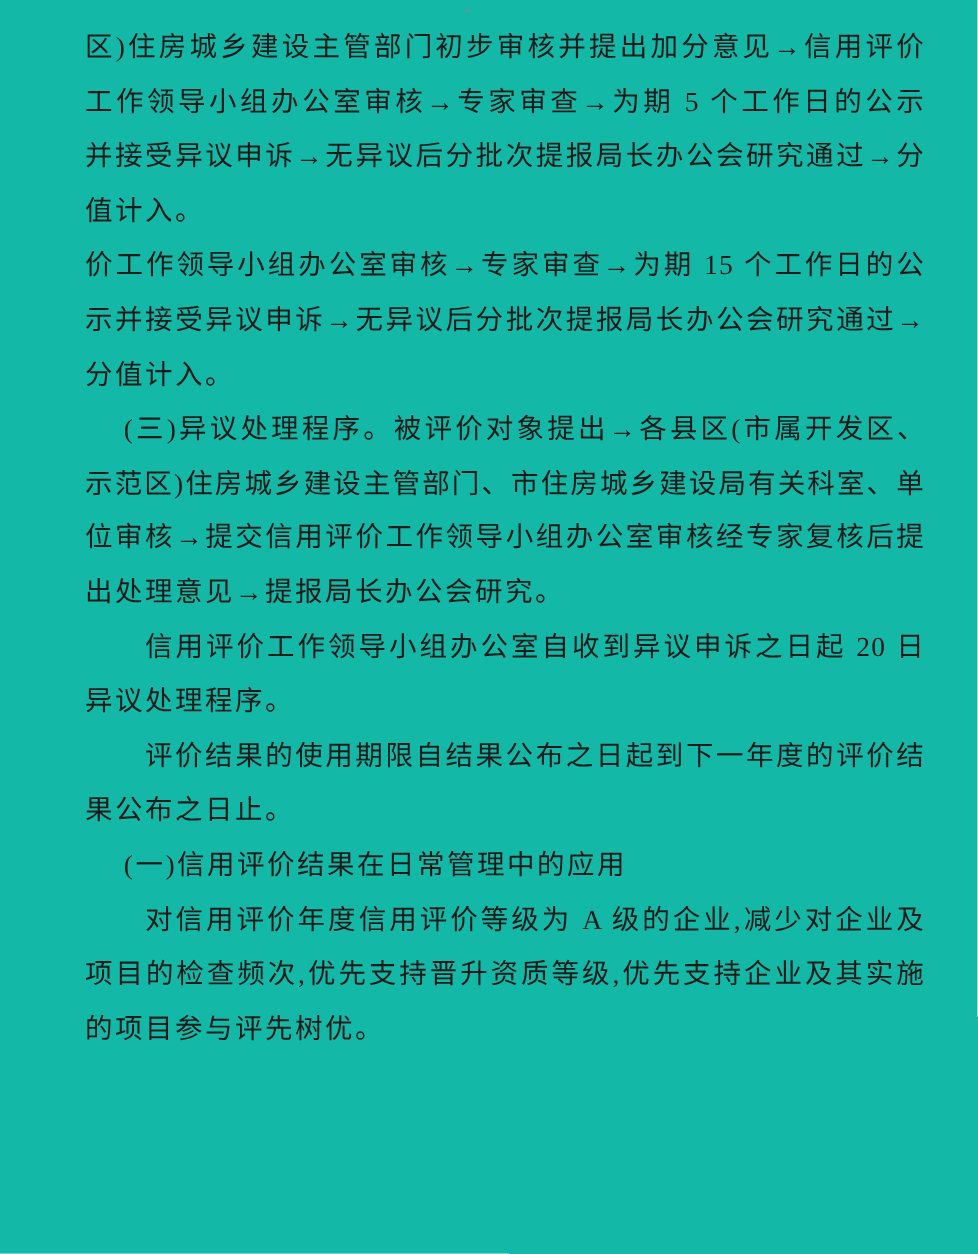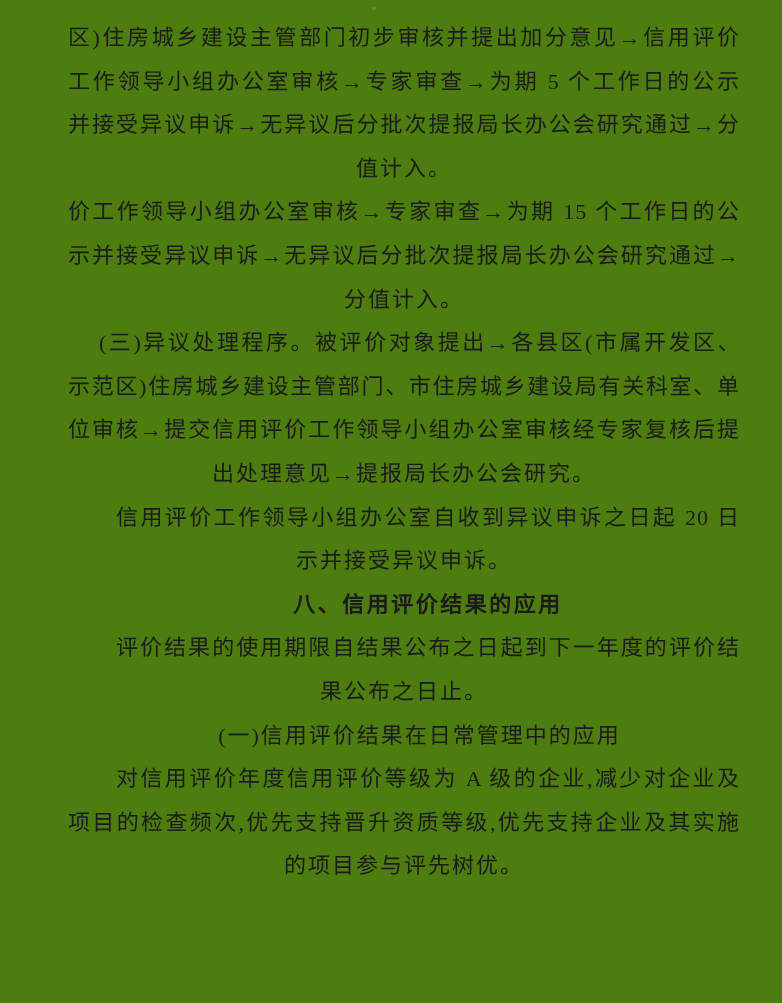--- a/index.html
+++ b/index.html
@@ -22,21 +22,21 @@
   }
   .line {
     font-family: "Liberation Serif", serif;
     font-size: 22px;
     line-height: 43.6px;
     height: 43.6px;
     color: #1b1b1b;
     letter-spacing: 2px;
     white-space: nowrap;
     overflow: hidden;
-    text-align: center;
+    text-align: left;
   }
   .line.justify {
     white-space: normal;
     text-align: justify;
     text-align-last: justify;
     text-justify: inter-character;
     letter-spacing: 1px;
   }
   .line.indent { text-indent: 48px; }
   .line.indent-paren { text-indent: 31px; }
@@ -58,37 +58,36 @@
     width: 4px;
     height: 3px;
     background: #8a8a8a;
     border-radius: 50%;
     opacity: 0.55;
   }
 </style>
 </head>
 <body>
 
-<div class="page" style="background: #4d7c0f;">
+<div class="page" style="background: #14b8a6;">
   <div class="speck"></div>
   <div class="content" style="color: rgb(27, 27, 27);">
       <div class="line body justify">区)住房城乡建设主管部门初步审核并提出加分意见→信用评价</div>
       <div class="line body justify">工作领导小组办公室审核→专家审查→为期 5 个工作日的公示</div>
       <div class="line body justify">并接受异议申诉→无异议后分批次提报局长办公会研究通过→分</div>
       <div class="line body">值计入。</div>
       <div class="line body justify">价工作领导小组办公室审核→专家审查→为期 15 个工作日的公</div>
       <div class="line body justify">示并接受异议申诉→无异议后分批次提报局长办公会研究通过→</div>
       <div class="line body">分值计入。</div>
       <div class="line body justify indent-paren">(三)异议处理程序。被评价对象提出→各县区(市属开发区、</div>
       <div class="line body justify">示范区)住房城乡建设主管部门、市住房城乡建设局有关科室、单</div>
       <div class="line body justify">位审核→提交信用评价工作领导小组办公室审核经专家复核后提</div>
       <div class="line body">出处理意见→提报局长办公会研究。</div>
       <div class="line body justify indent">信用评价工作领导小组办公室自收到异议申诉之日起 20 日</div>
-      <div class="line body">示并接受异议申诉。</div>
-      <div class="line heading-primary indent">八、信用评价结果的应用</div>
+      <div class="line body">异议处理程序。</div>
       <div class="line body justify indent">评价结果的使用期限自结果公布之日起到下一年度的评价结</div>
       <div class="line body">果公布之日止。</div>
       <div class="line heading-secondary indent-paren">(一)信用评价结果在日常管理中的应用</div>
       <div class="line body justify indent">对信用评价年度信用评价等级为 A 级的企业,减少对企业及</div>
       <div class="line body justify">项目的检查频次,优先支持晋升资质等级,优先支持企业及其实施</div>
       <div class="line body">的项目参与评先树优。</div>
     </div>
 </div>
 
 </body></html>

